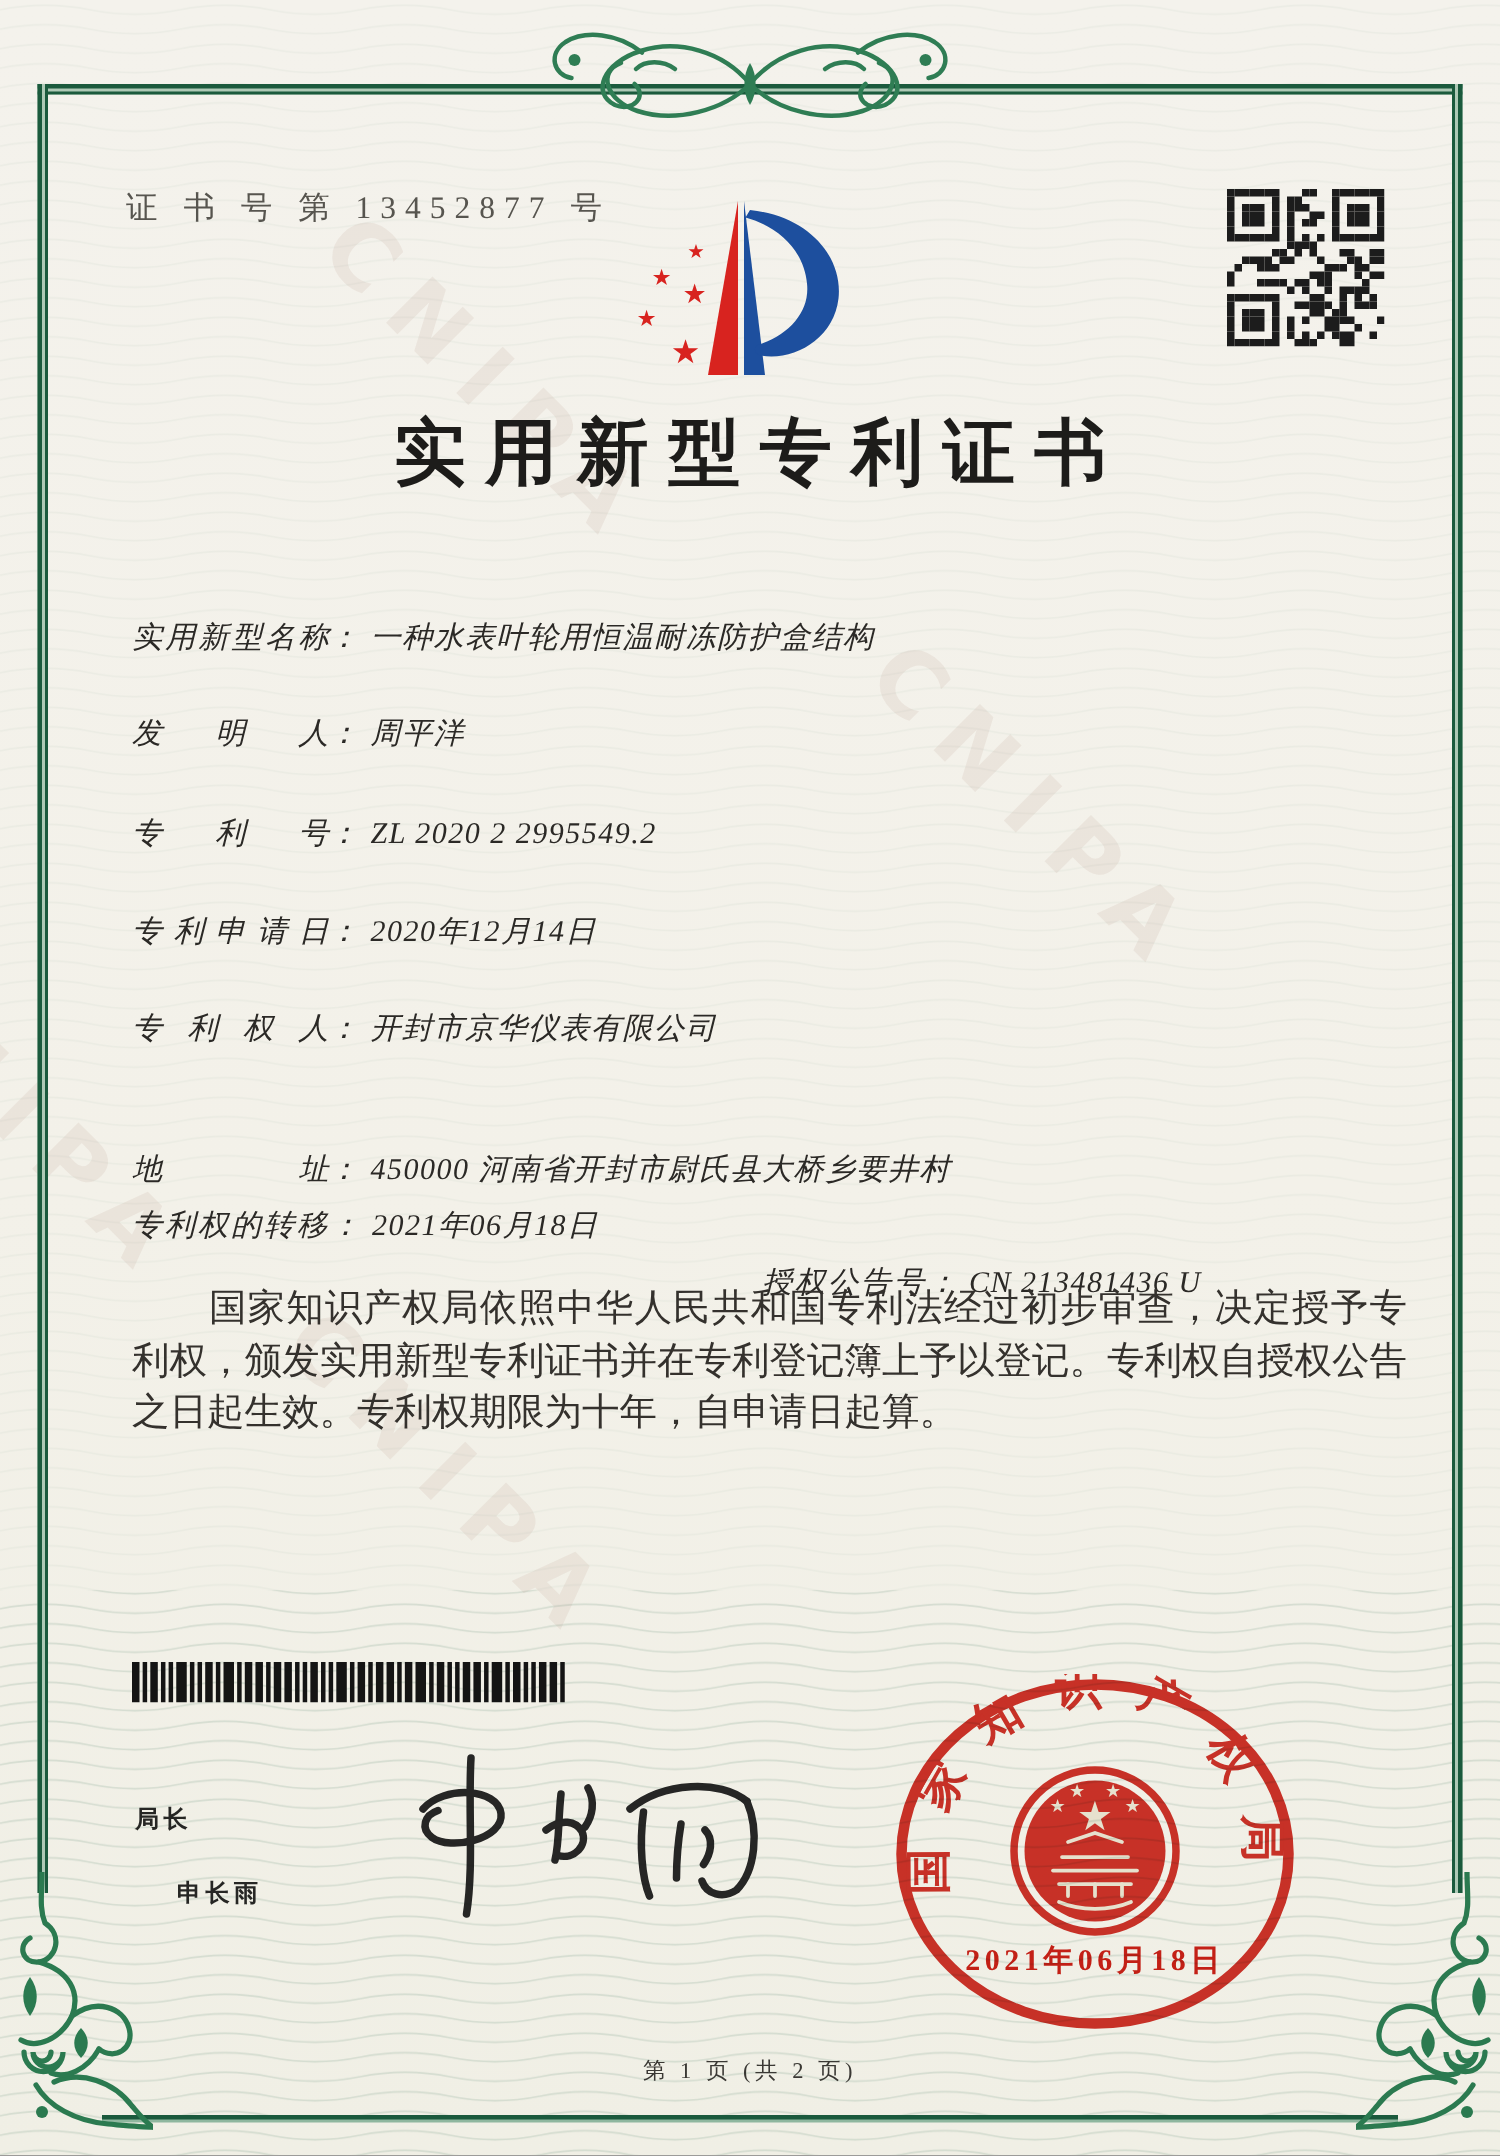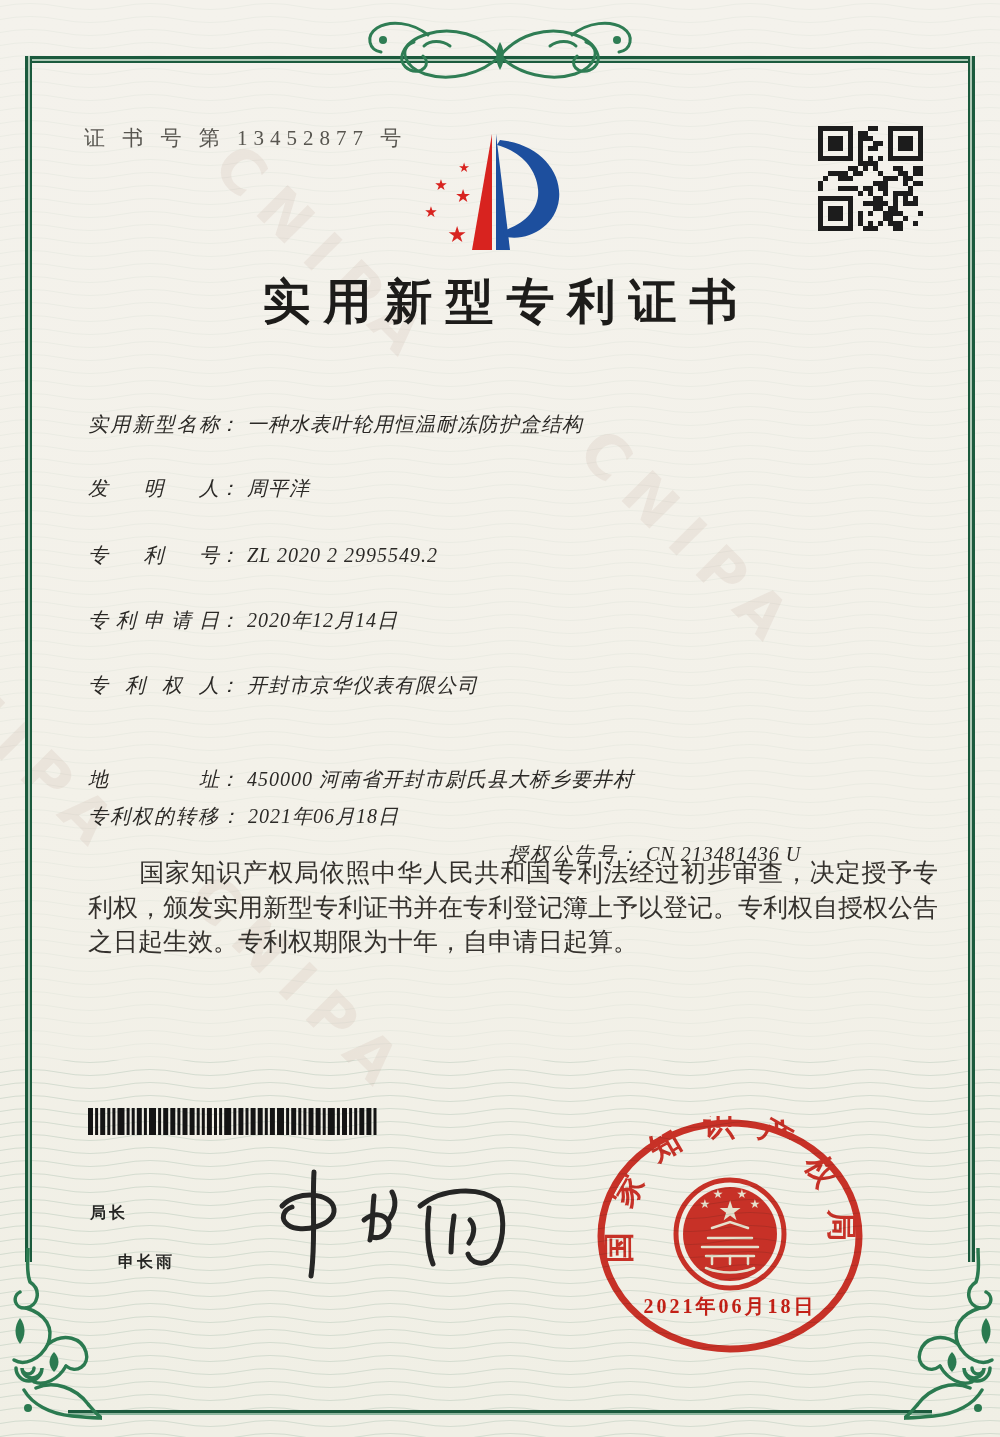--- a/index.html
+++ b/index.html
@@ -489,14 +489,15 @@
         <path d="M114,122 H158"></path>
         <path d="M108,131 H164"></path>
         <path d="M112,140 H160"></path>
         <path d="M118,140 V148 M136,140 V148 M154,140 V148"></path>
         <path d="M112,152 C126,158 146,158 160,152"></path>
       </g>
     </g>
   </svg>
   <div class="seal-date">2021年06月18日</div>
 
+  <div class="footer">第 1 页 (共 2 页)</div>
 
 </div>
 
 </body></html>

